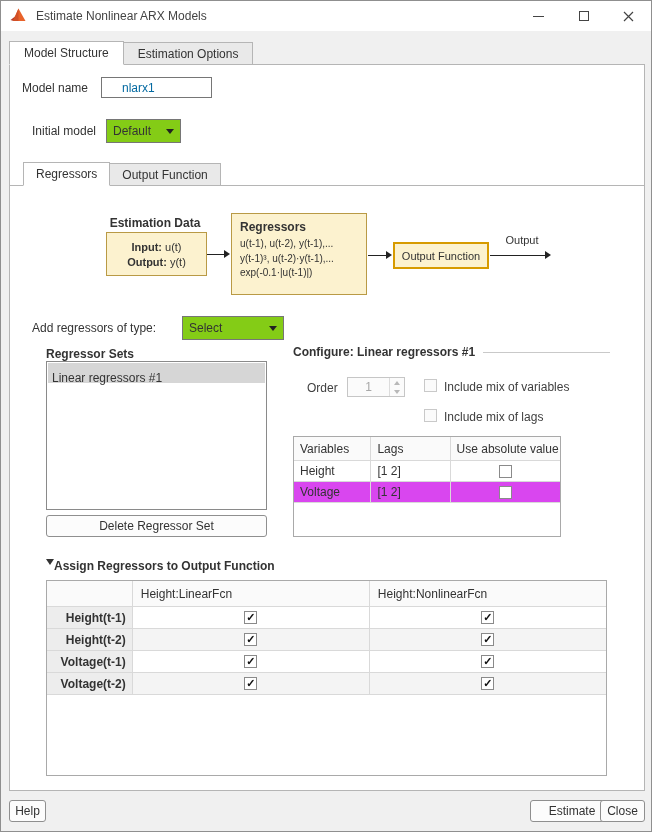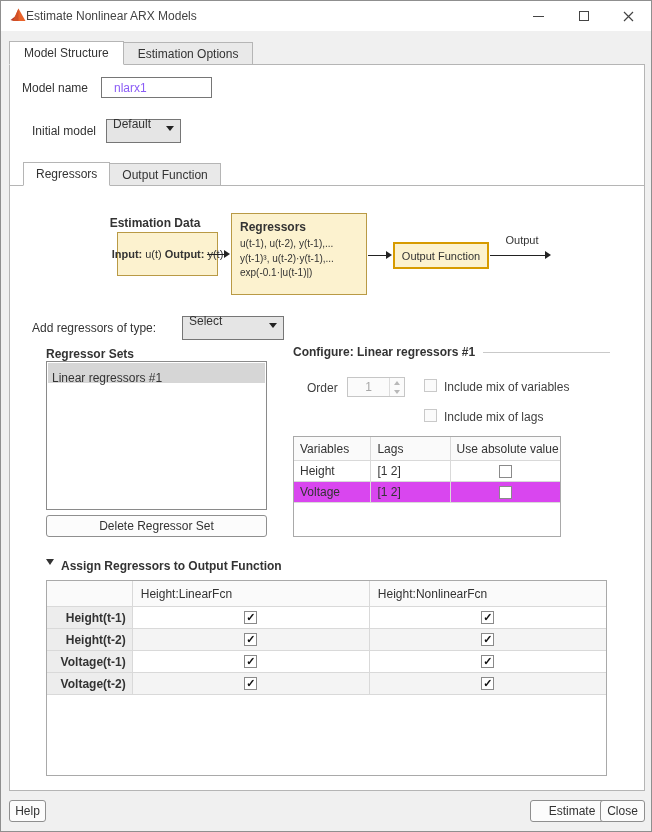--- a/index.html
+++ b/index.html
@@ -1,43 +1,43 @@
 <!DOCTYPE html>
 <html><head>
 <meta charset="utf-8">
 <style>
   *{box-sizing:border-box;margin:0;padding:0}
   body{background:#ffffff;font-family:"Liberation Sans",sans-serif}
   .screen{position:relative;width:652px;height:832px;background:#f0f0f0;border:1px solid #8f8f8f;
           font-family:"Liberation Sans",sans-serif;font-size:12px;color:#333;overflow:hidden}
   
   .titlebar{position:absolute;top:0;left:0;right:0;height:30px;background:#ffffff;display:flex;align-items:center;padding-left:9px}
-  .titlebar .title{margin-left:0;font-size:12px;color:#444}
+  .titlebar .title{margin-left:10px;font-size:12px;color:#444}
   .win-controls{position:absolute;top:0;right:0;height:30px;display:flex}
   .win-btn{width:45px;height:30px;display:flex;align-items:center;justify-content:center;cursor:default}
   
   .tabs{position:absolute;top:40px;left:8px;display:flex;align-items:flex-end;z-index:3}
   .tab{padding:0 14px;border:1px solid #b5b5b5;background:#e9e9e9;height:23px;display:flex;align-items:center;margin-right:-1px;cursor:default}
   .tab.active{background:#fff;height:24px;border-bottom:1px solid #fff;z-index:4}
   
   .panel{position:absolute;top:63px;left:8px;width:636px;height:727px;background:#fff;border:1px solid #b5b5b5}
   .panel > *{position:absolute}
   .lbl{white-space:nowrap}
   .bold{font-weight:bold}
-  .textinput{border:1px solid #767676;background:#fff;font:inherit;color:#8b5cf6;padding:0 12px}
-  .dropdown{border:1px solid #767676;background:#e5e5e5;display:flex;align-items:flex-end;justify-content:space-between;padding:11px 6px;cursor:default}
+  .textinput{border:1px solid #767676;background:#fff;font:inherit;color:#0369a1;padding:0 20px}
+  .dropdown{border:1px solid #767676;background:#84cc16;display:flex;align-items:center;justify-content:space-between;padding:11px 6px;cursor:default}
   .dd-arrow{width:0;height:0;border-left:4px solid transparent;border-right:4px solid transparent;border-top:5px solid #222}
   
   .subtabs{left:0;right:0;top:97px;height:24px;border-bottom:1px solid #b5b5b5;display:flex;align-items:flex-end;padding-left:13px}
   .subtab{padding:0 12px;height:22px;display:flex;align-items:center;border:1px solid #b5b5b5;border-bottom:none;background:#e9e9e9;margin-right:-1px;cursor:default}
   .subtab.active{height:24px;background:#fff;border-bottom:1px solid #fff;margin-bottom:-1px;z-index:2}
   
   .dbox{background:#fcf2cf;border:1px solid #b99a45}
   .est-title{left:85px;top:151px;width:120px;text-align:center;font-weight:bold}
-  .est-box{left:107px;top:167px;width:101px;height:44px;display:flex;flex-direction:row;align-items:center;justify-content:center;gap:3px;font-size:11px}
+  .est-box{left:96px;top:167px;width:101px;height:44px;display:flex;flex-direction:column;align-items:center;justify-content:center;gap:3px;font-size:11px}
   .est-box .val{margin-left:3px}
   .reg-box{left:221px;top:148px;width:136px;height:82px;padding:6px 8px}
   .reg-box .rb-title{font-weight:bold;font-size:12px;margin-bottom:3px}
   .reg-box .rb-line{font-size:10px;line-height:1.45;color:#333;white-space:nowrap}
   .of-box{left:383px;top:177px;width:96px;height:27px;border:2px solid #d79b00;display:flex;align-items:center;justify-content:center;font-size:11px}
   .arrow{height:9px}
   .arrow .shaft{position:absolute;left:0;right:5px;top:4px;border-top:1px solid #222}
   .arrow .head{position:absolute;right:0;top:0;width:0;height:0;border-left:6px solid #222;border-top:4px solid transparent;border-bottom:4px solid transparent}
   .arrow1{left:197px;top:185px;width:23px}
   .arrow2{left:358px;top:186px;width:24px}
@@ -77,21 +77,21 @@
   .tcell{border-right:1px solid #d9d9d9;border-bottom:1px solid #d9d9d9;display:flex;align-items:center;padding:0 6px;overflow:hidden;white-space:nowrap}
   .tcell.last{border-right:none}
   .tcell.center{justify-content:center}
   .cfg-table{left:283px;top:371px;width:268px}
   .cfg-table .hrow .tcell{height:24px;background:#fafafa}
   .cfg-table .drow .tcell{height:21px}
   .cfg-table .drow.alt .tcell{background:#d946ef}
   .cfg-c0{width:89px}.cfg-c1{width:91px}.cfg-c2{width:127px}
   .cfg-filler{height:33px;border-bottom:none}
   
-  .assign-hdr{left:36px;top:494px;display:flex;align-items:flex-start;gap:7px;cursor:default}
+  .assign-hdr{left:36px;top:494px;display:flex;align-items:flex-start;cursor:default}
   .tri-collapse{width:0;height:0;border-left:4px solid transparent;border-right:4px solid transparent;border-top:6px solid #333}
   .assign-table{left:36px;top:515px;width:561px}
   .assign-table .hrow .tcell{height:26px;background:#fafafa;padding-left:8px}
   .assign-table .drow .tcell{height:22px}
   .assign-table .drow .rowlbl{background:#ededed;font-weight:bold;justify-content:flex-end;padding-right:6px}
   .assign-table .drow.alt .chkcell{background:#f4f4f4}
   .as-c0{width:86px}.as-c1{width:238px}.as-c2{width:237px}
   .assign-filler{height:80px;border-bottom:none}
   
   .btn-help{position:absolute;left:8px;top:799px;width:37px;height:22px}

